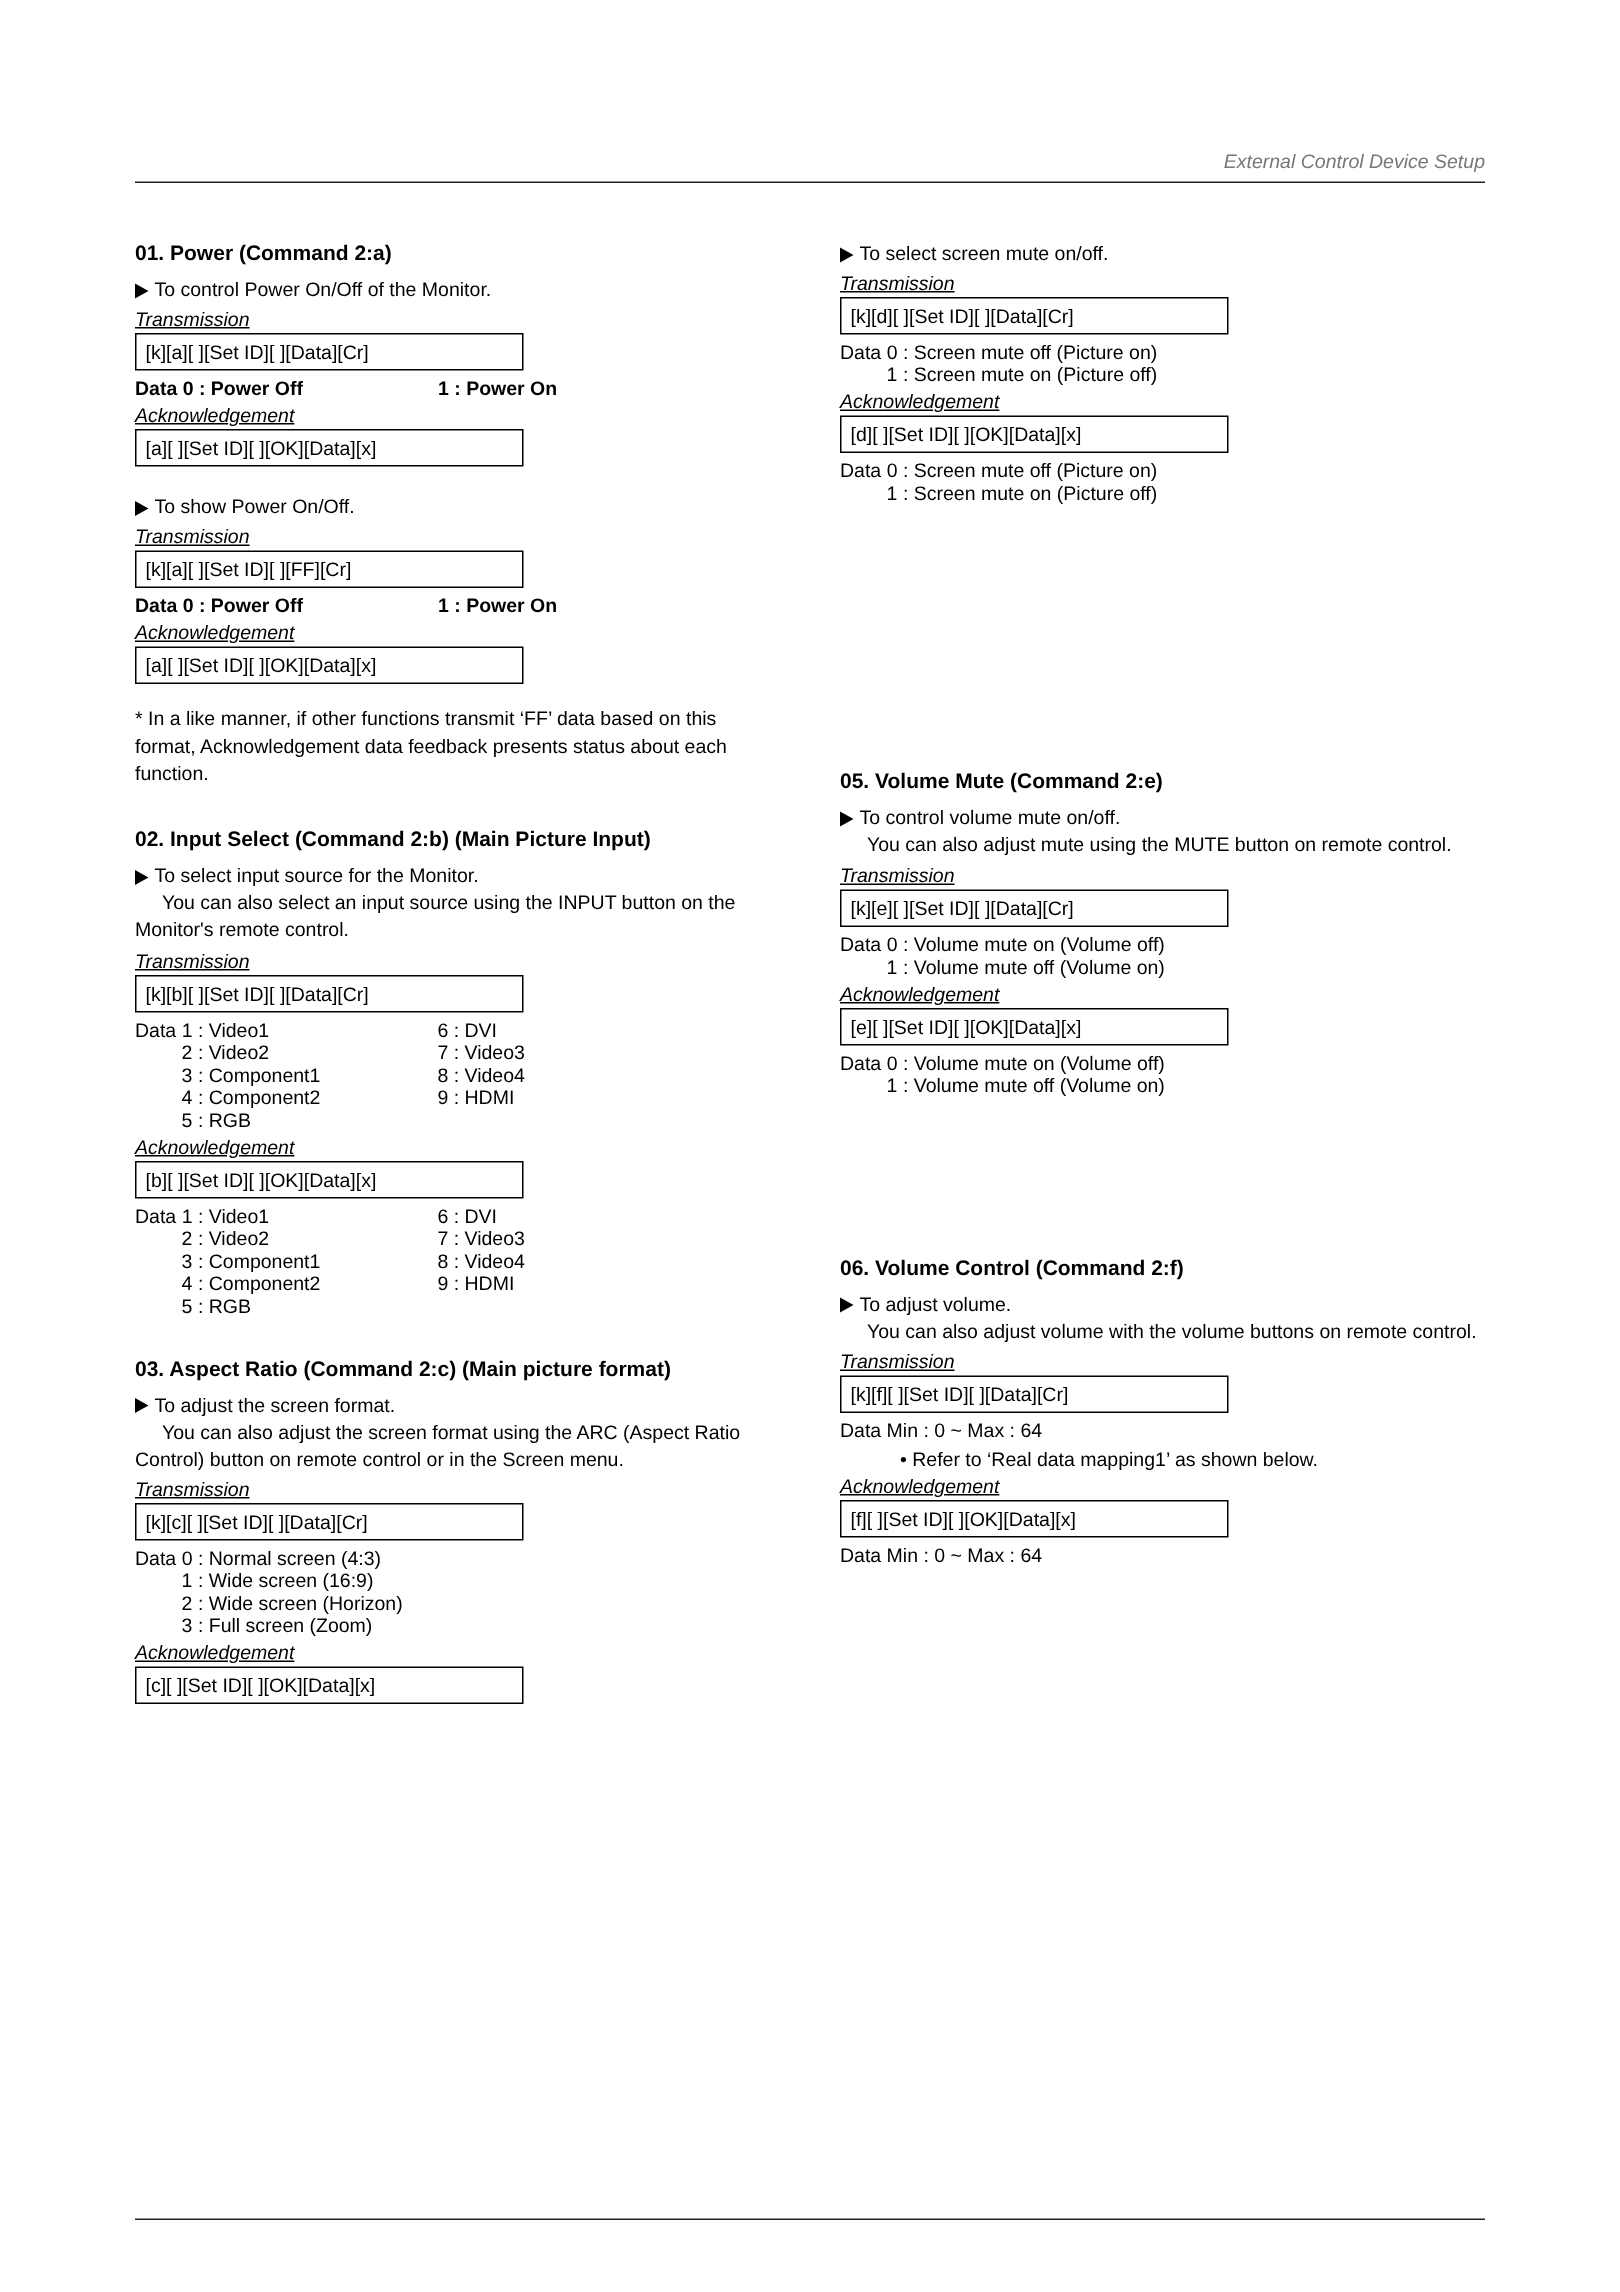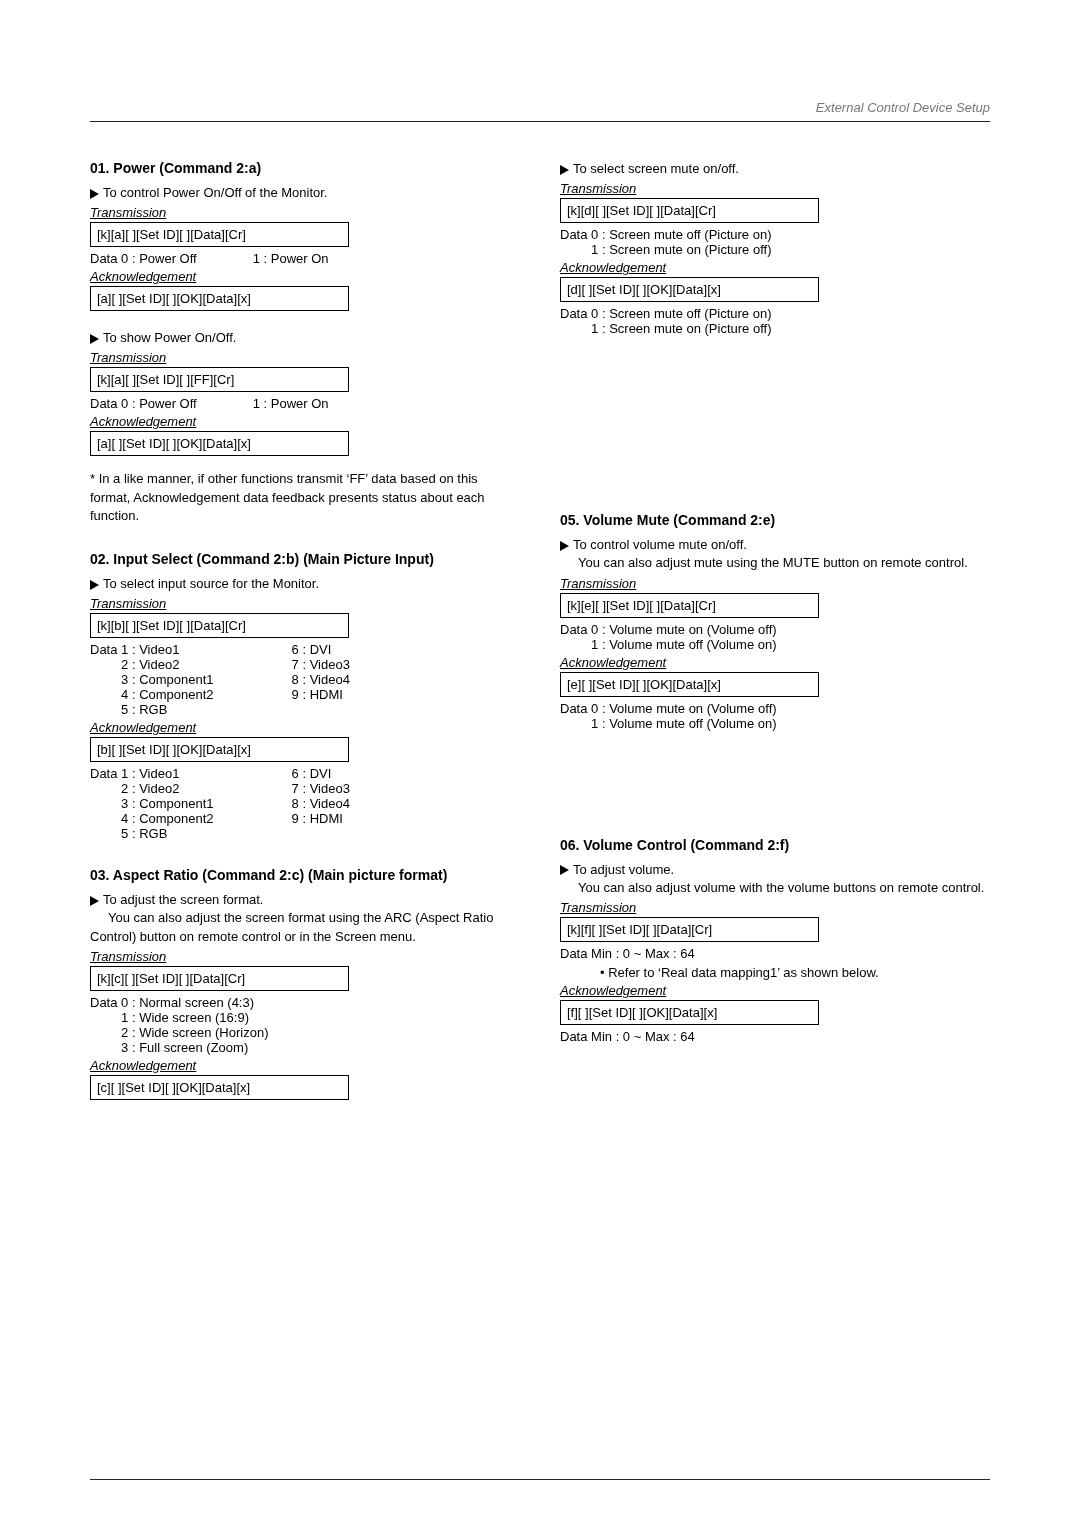--- a/index.html
+++ b/index.html
@@ -59,23 +59,24 @@
   .data-line { font-size: 13px; margin-top: 4px; }
   .data-grid {
     font-size: 13px;
     margin-top: 4px;
     display: flex;
     gap: 78px;
   }
   .data-list { font-size: 13px; margin-top: 4px; }
   .two-col-inline {
     display: flex;
-    gap: 56px;
+    gap: 90px;
     font-size: 13px;
     margin-top: 4px;
+    font-weight: bold;
   }
   .note {
     font-size: 13px;
     margin-top: 14px;
     margin-bottom: 10px;
     line-height: 1.4;
   }
   .footer-region {
     position: absolute;
     bottom: 40px;
@@ -130,20 +131,21 @@
       </div>
       <div class="ulabel">Acknowledgement</div>
       <div class="codebox">[a][  ][Set ID][  ][OK][Data][x]</div>
 
       <div class="note">* In a like manner, if other functions transmit ‘FF’ data based on this format, Acknowledgement data feedback presents status about each function.</div>
     </div>
 
     <div class="section">
       <div class="sec-title">02. Input Select (Command 2:b) (Main Picture Input)</div>
       <div class="desc"><span class="tri"></span><span>To select input source for the Monitor.</span><br>
+        <span class="desc-indent">You can also select an input source using the INPUT button on the Monitor's remote control.</span>
       </div>
       <div class="ulabel">Transmission</div>
       <div class="codebox">[k][b][  ][Set ID][  ][Data][Cr]</div>
       <div class="data-grid">
         <div>
           <span>Data</span>
           <span>1  : Video1</span><br>
           <span style="visibility:hidden">Data </span><span>2  : Video2</span><br>
           <span style="visibility:hidden">Data </span><span>3  : Component1</span><br>
           <span style="visibility:hidden">Data </span><span>4  : Component2</span><br>

